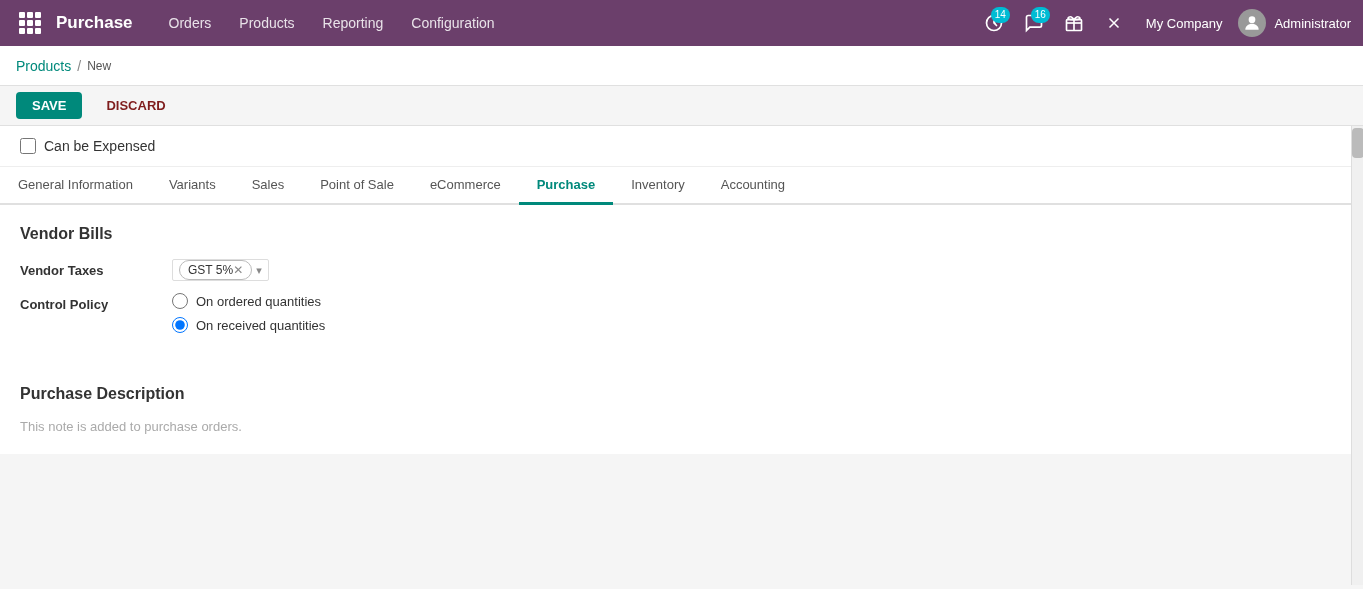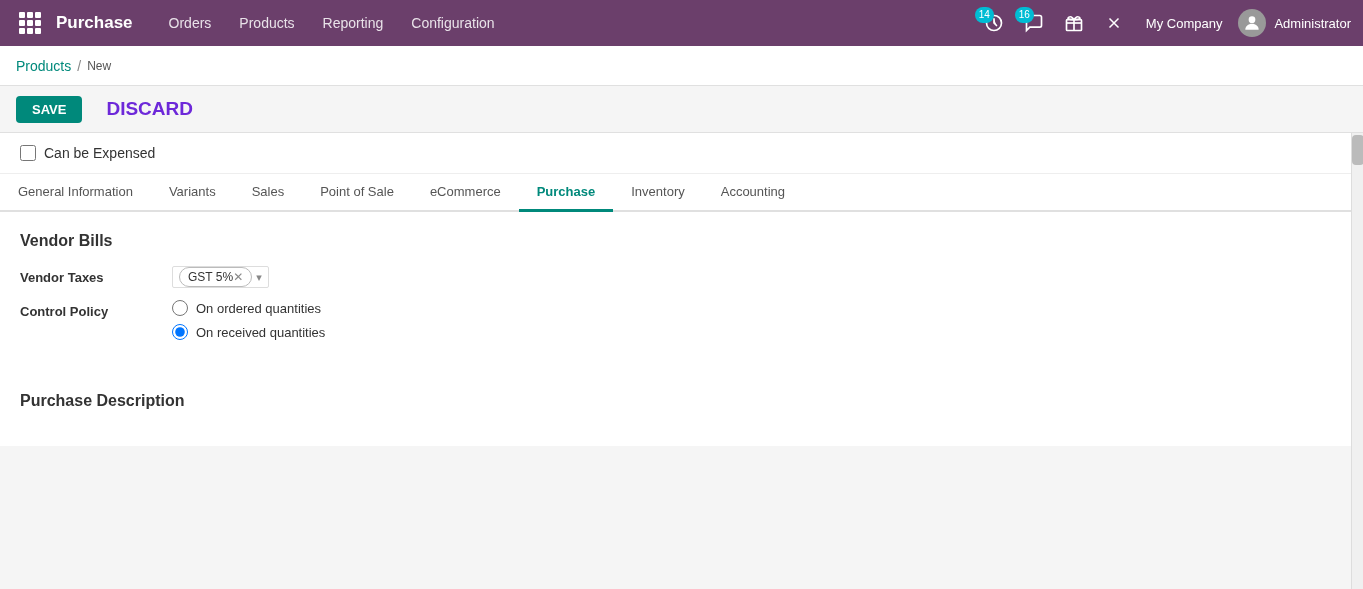--- a/index.html
+++ b/index.html
@@ -52,21 +52,21 @@
       cursor: pointer;
       width: 32px;
       height: 32px;
       display: flex;
       align-items: center;
       justify-content: center;
       font-size: 18px;
     }
     .badge {
       position: absolute;
-      top: 0; right: 16px;
+      top: 0; right: 0;
       background: #00bcd4;
       color: white;
       font-size: 10px;
       border-radius: 10px;
       padding: 1px 4px;
       min-width: 16px;
       text-align: center;
       line-height: 14px;
     }
     .company-name {
@@ -120,25 +120,25 @@
       color: #ffffff;
       border: none;
       padding: 6px 16px;
       border-radius: 4px;
       cursor: pointer;
       font-size: 13px;
       font-weight: 600;
     }
     .btn-discard {
       background: transparent;
-      color: #6d28d9;
+      color: #7f1d1d;
       border: none;
       padding: 6px 16px;
       cursor: pointer;
-      font-size: 19px;
+      font-size: 13px;
       font-weight: 600;
     }
 
     
     .main-content {
       background: #f5f5f5;
       overflow-y: auto;
       height: calc(589px - 46px - 40px - 44px);
       position: relative;
     }
@@ -431,20 +431,21 @@
           <label class="radio-item">
             <input type="radio" name="control_policy" value="received" checked="" style="">
             <span class="radio-label">On received quantities</span>
           </label>
         </div>
       </div>
     </div>
 
     <div class="purchase-desc-section">
       <div class="section-title">Purchase Description</div>
+      <p class="desc-placeholder">This note is added to purchase orders.</p>
     </div>
 
   </div>
 
   <div class="top-right-scroll" style="position:absolute;right:0;top:0;height:100%;">
     <div class="scroll-thumb"></div>
   </div>
 </div>
 
 </body></html>

